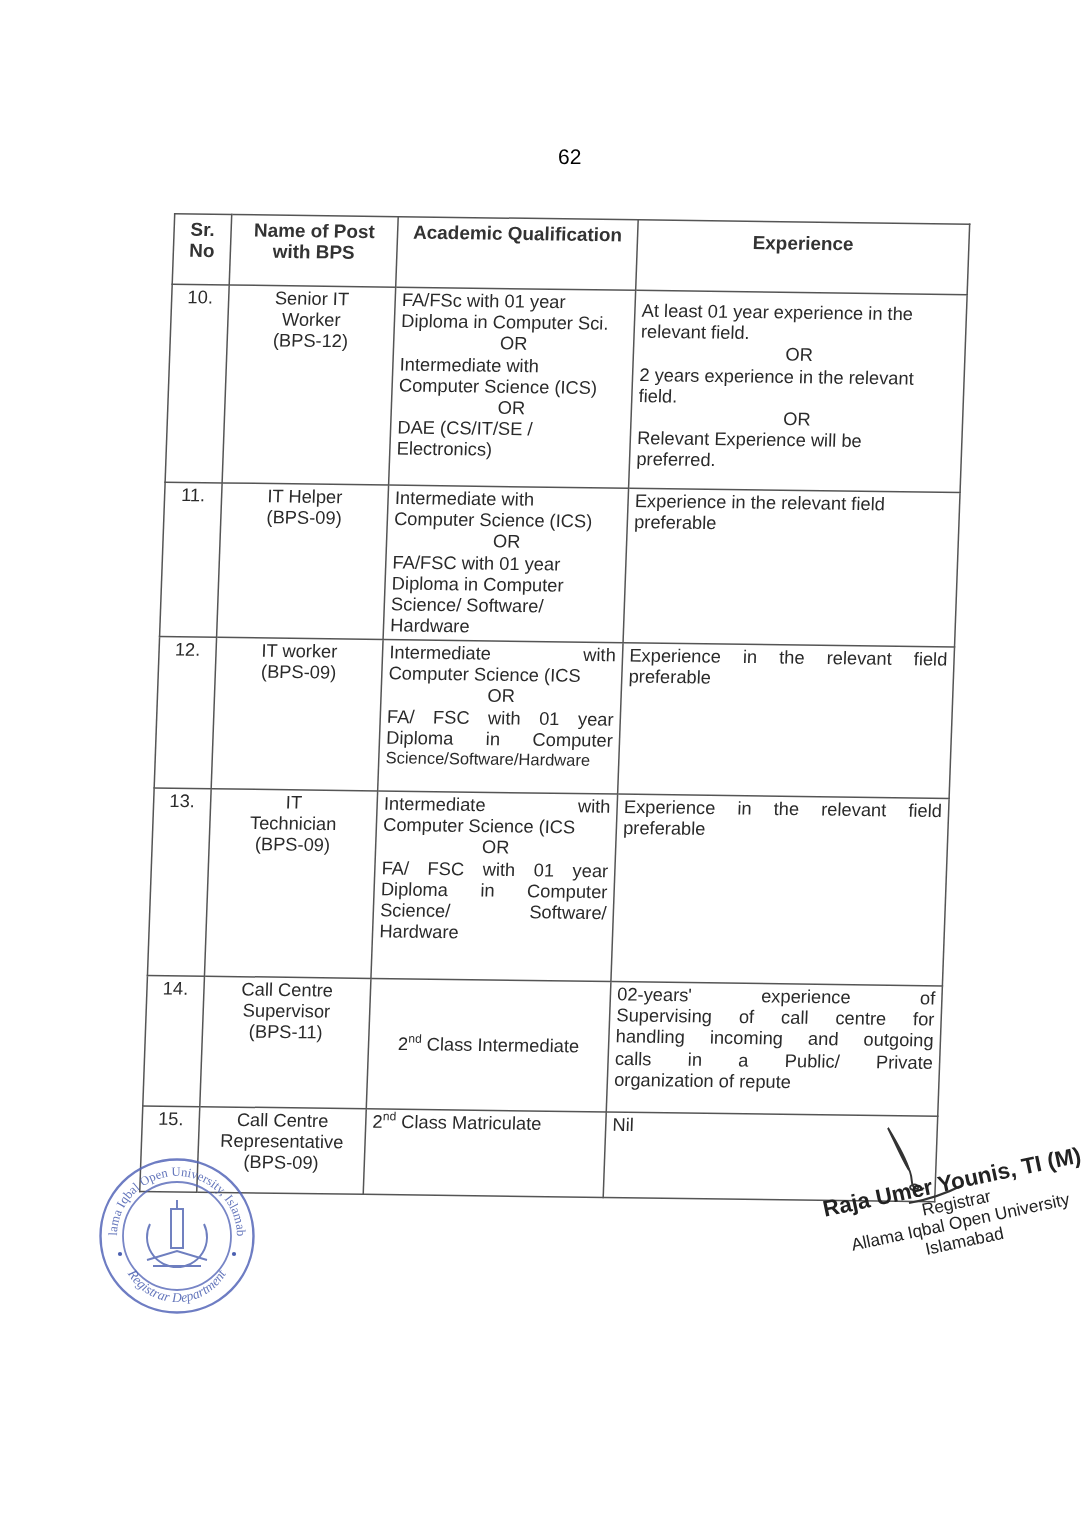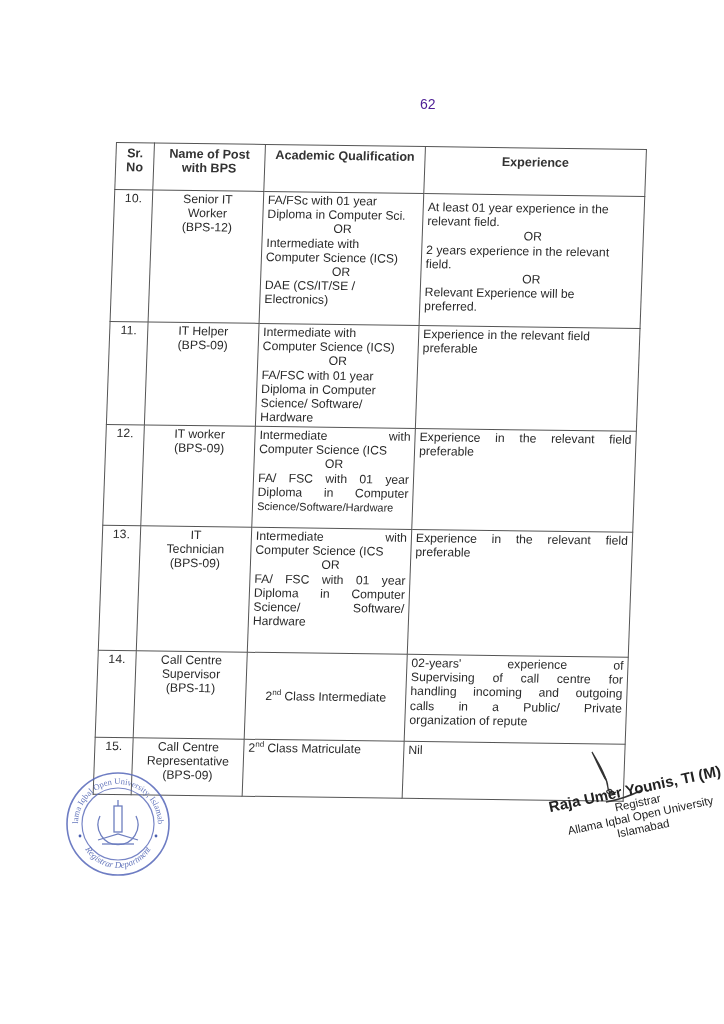--- a/index.html
+++ b/index.html
@@ -1,21 +1,21 @@
 <!DOCTYPE html>
 <html><head>
 <meta charset="utf-8">
 <style>
   html, body { margin:0; padding:0; }
   body {
     width:724px; height:1024px; background:#ffffff; position:relative; overflow:hidden;
     font-family:"Liberation Sans", sans-serif; color:#2a2a2a;
   }
   .page-number {
-    position:absolute; left:372px; top:96px; font-size:14px; color:#4c1d95;margin-left:48px;
+    position:absolute; left:372px; top:96px; font-size:14px; color:#000000;
   }
   .table-wrap {
     position:absolute; left:116px; top:142px; width:530px;
     transform-origin: 0 0;
     transform: rotate(0.75deg) skewX(-1.3deg);
   }
   table.posts {
     border-collapse:collapse; width:530px; table-layout:fixed;
     font-size:12.2px; line-height:14.2px;
   }

